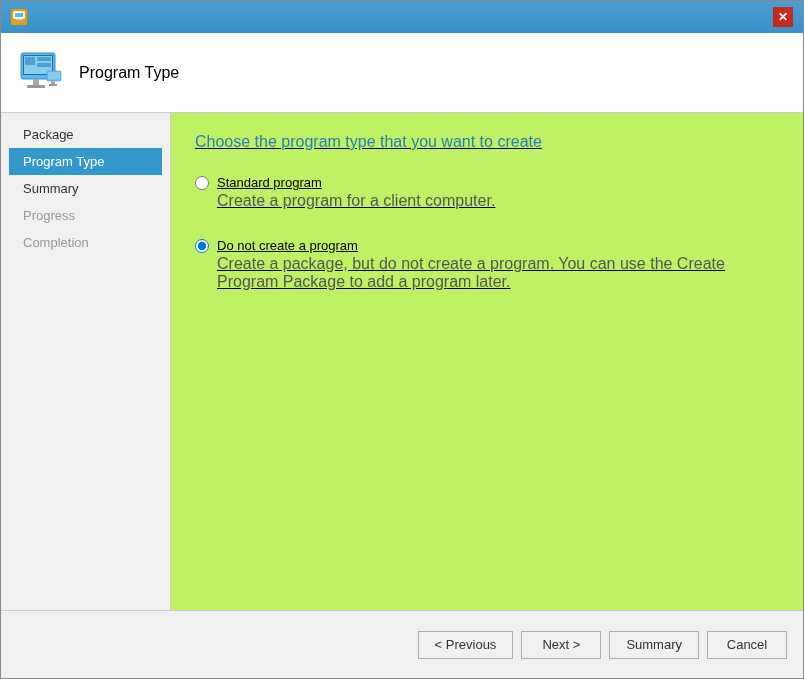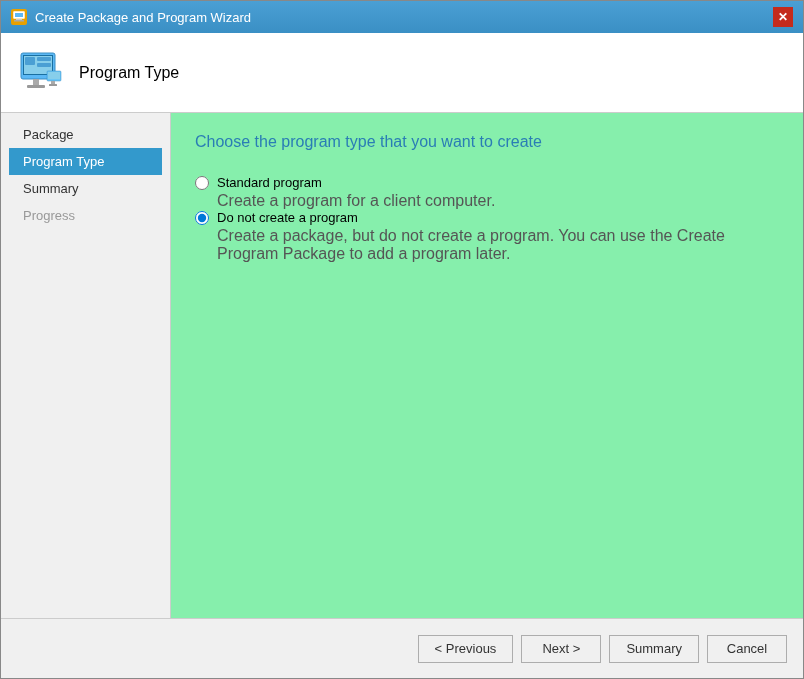--- a/index.html
+++ b/index.html
@@ -111,35 +111,37 @@
       background: #3399cc;
       color: white;
     }
 
     .sidebar-item.dimmed {
       color: #999;
     }
 
     .main-content {
       flex: 1;
-      background: #86efac;
+      background: #bef264;
       padding: 20px 24px;
       overflow-y: auto;
+      text-decoration: underline;
     }
 
     .main-title {
       color: #2a7db5;
       font-size: 16px;
       font-weight: normal;
       margin-bottom: 24px;
     }
 
     .radio-group {
       display: flex;
       flex-direction: column;
+      gap: 28px;
     }
 
     .radio-option {
       display: flex;
       flex-direction: column;
       gap: 2px;
     }
 
     .radio-label-row {
       display: flex;
@@ -166,21 +168,21 @@
     }
 
     .footer {
       background: #f0f0f0;
       border-top: 1px solid #ccc;
       padding: 12px 16px;
       display: flex;
       justify-content: flex-end;
       align-items: center;
       gap: 8px;
-      height: 60px;
+      height: 68px;
     }
 
     .footer-btn {
       min-width: 80px;
       height: 28px;
       padding: 0 16px;
       border: 1px solid #adadad;
       background: #f0f0f0;
       cursor: pointer;
       font-size: 13px;
@@ -203,21 +205,20 @@
   <div class="title-bar">
     <div class="title-bar-left">
       <div class="title-icon">
         <svg width="14" height="14" viewBox="0 0 14 14">
           <rect x="1" y="1" width="12" height="8" rx="1" fill="#fff" stroke="#e8a000" stroke-width="0.5"></rect>
           <rect x="3" y="3" width="8" height="4" fill="#5bb8f5"></rect>
           <rect x="4" y="9" width="6" height="1" fill="#ccc"></rect>
           <rect x="2" y="10" width="10" height="1.5" rx="0.5" fill="#aaa"></rect>
         </svg>
       </div>
-      <span class="title-text">Create Package and Program Wizard</span>
     </div>
     <button class="close-btn">✕</button>
   </div>
 
   <div class="header-section">
     <div class="computer-icon">
       <svg width="48" height="48" viewBox="0 0 48 48">
 
         <rect x="4" y="4" width="34" height="26" rx="2" fill="#5bb8f5" stroke="#3a8fc4" stroke-width="1"></rect>
         <rect x="6" y="6" width="30" height="20" fill="#1a6fa0"></rect>
@@ -239,20 +240,21 @@
     <span class="header-title">Program Type</span>
   </div>
 
   <div class="body">
 
     <div class="sidebar">
       <div class="sidebar-item">Package</div>
       <div class="sidebar-item active">Program Type</div>
       <div class="sidebar-item">Summary</div>
       <div class="sidebar-item dimmed">Progress</div>
+      <div class="sidebar-item dimmed">Completion</div>
     </div>
 
     <div class="main-content">
       <div class="main-title">Choose the program type that you want to create</div>
 
       <div class="radio-group">
 
         <div class="radio-option">
           <div class="radio-label-row">
             <input type="radio" class="radio-input" name="program-type" id="standard" style="">

